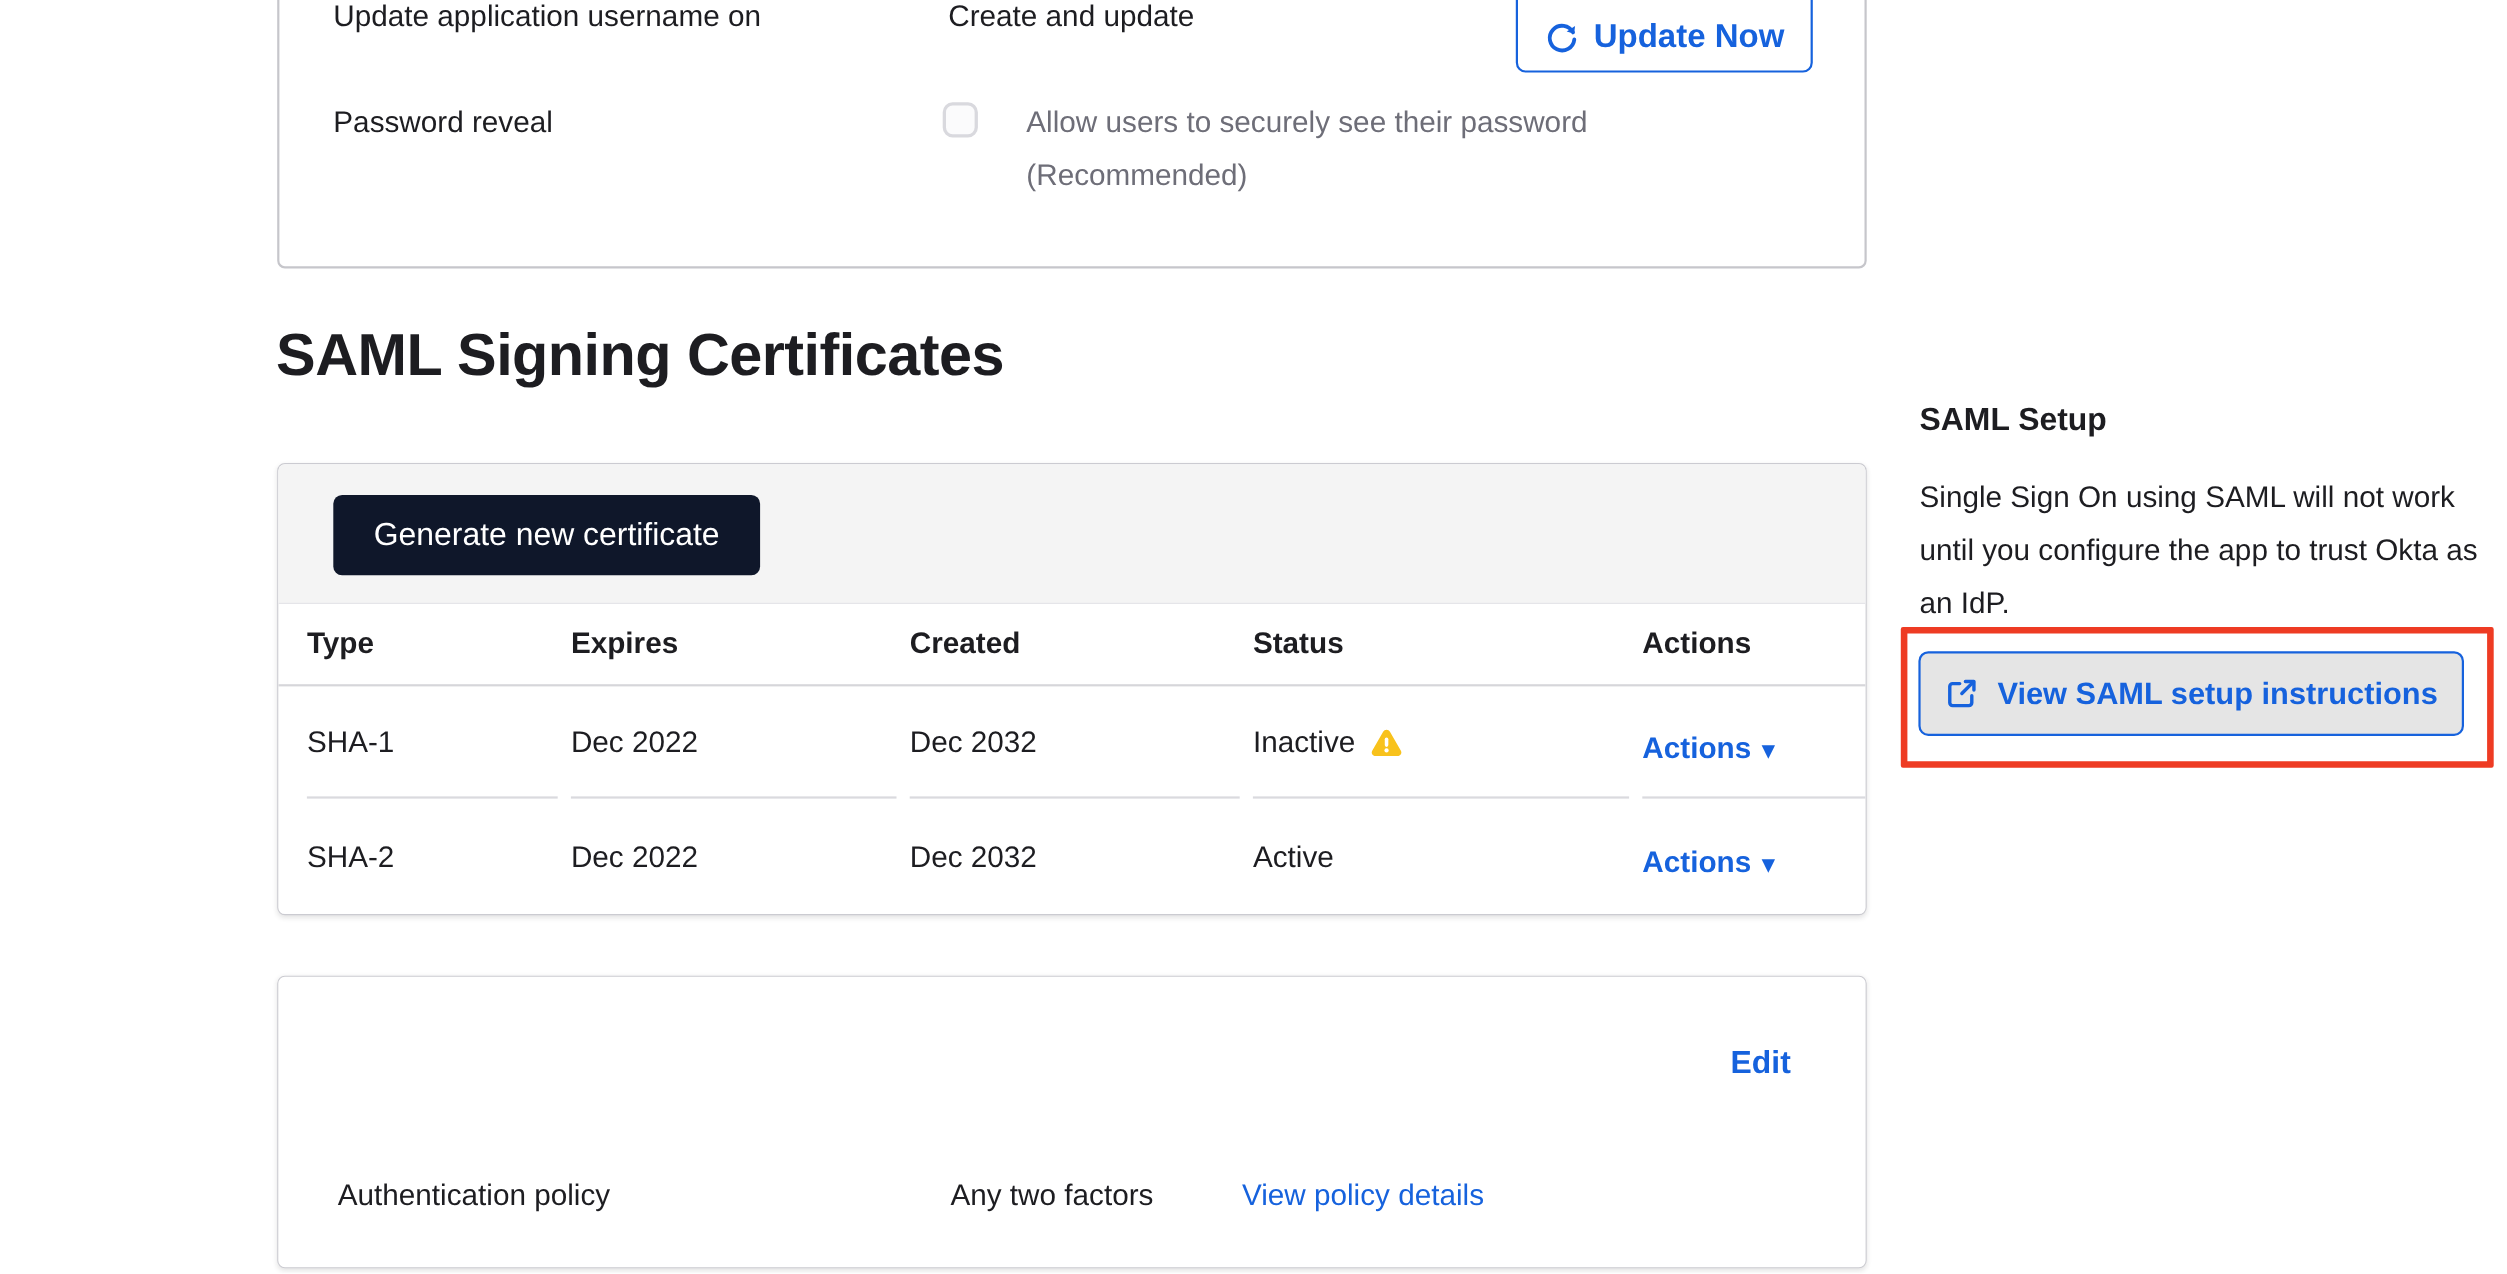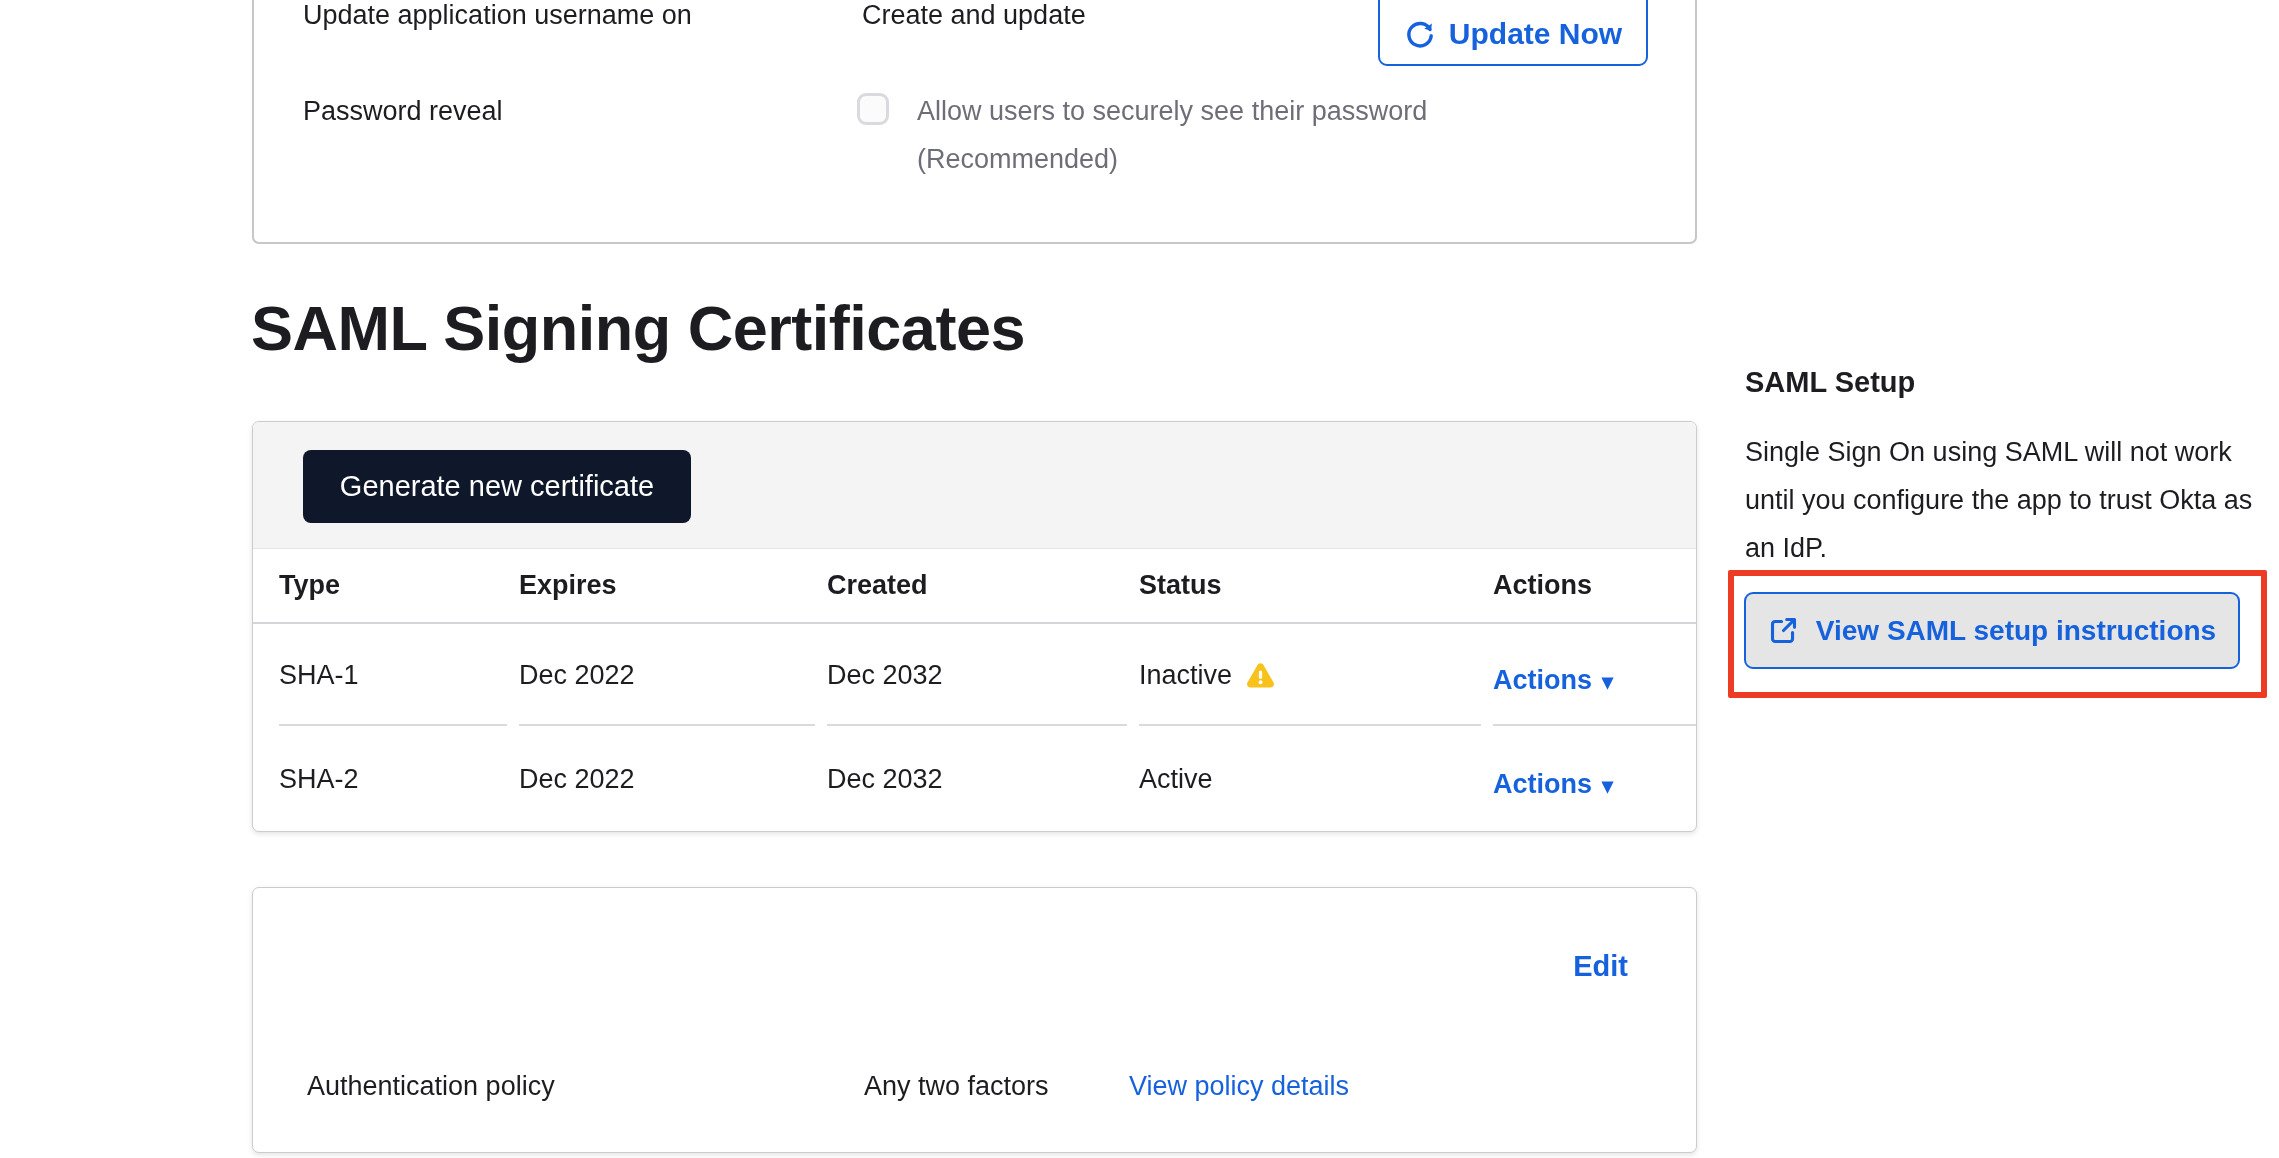--- a/index.html
+++ b/index.html
@@ -10,21 +10,21 @@
     font-family:"Liberation Sans", sans-serif;
     color:#1d1d21;
   }
   .abs { position:absolute; }
   .panel {
     position:absolute; background:#fff;
     border:2px solid #cbcbd1; border-radius:7px;
     box-shadow:0 2px 5px rgba(29,29,33,.12);
   }
   .label { font-size:27px; color:#1d1d21; white-space:nowrap; }
-  .muted { color:#6e6e78; }
+  .muted { color:#6e6e78;margin-left:16px; }
 
   
   .top-panel { left:252px; top:-26px; width:1445px; height:270px; box-shadow:none; border-color:#c6c6cb; }
   .t-label1 { left:303px; top:0px; }
   .t-value1 { left:862px; top:0px; }
   .t-label2 { left:303px; top:96px; }
   .checkbox {
     left:857px; top:93px; width:32px; height:32px;
     border:3px solid #d9d9de; border-radius:9px; background:#fbfbfc;
   }
@@ -32,21 +32,21 @@
   .t-value2b { left:917px; top:144px; }
   .update-now-btn {
     left:1378px; top:-12px; width:270px; height:78px;
     background:#fff; border:2.5px solid #1662dd; border-radius:9px;
     display:flex; align-items:flex-end; justify-content:center; gap:13px;
     padding-bottom:14px; cursor:pointer;
   }
   .update-now-btn .txt { font-size:30px; font-weight:bold; color:#1662dd; line-height:32px; }
 
   
-  .page-h1 { left:251px; top:292px; font-size:63px; font-weight:bold; letter-spacing:-.5px; }
+  .page-h1 { left:251px; top:292px; font-size:54px; font-weight:bold; letter-spacing:-.5px; }
 
   
   .cert-panel { left:252px; top:421px; width:1445px; height:411px; border-width:1.5px; overflow:hidden; }
   .cert-head { position:absolute; left:0; top:0; width:100%; height:127px; background:#f4f4f4; border-bottom:1px solid #e4e4e8; }
   .generate-btn {
     position:absolute; left:50px; top:28px; width:388px; height:73px;
     background:#0f172a; border:none; border-radius:8px;
     color:#fff; font-size:29px; font-weight:normal; font-family:inherit;
     display:flex; align-items:center; justify-content:center; cursor:pointer;
   }

